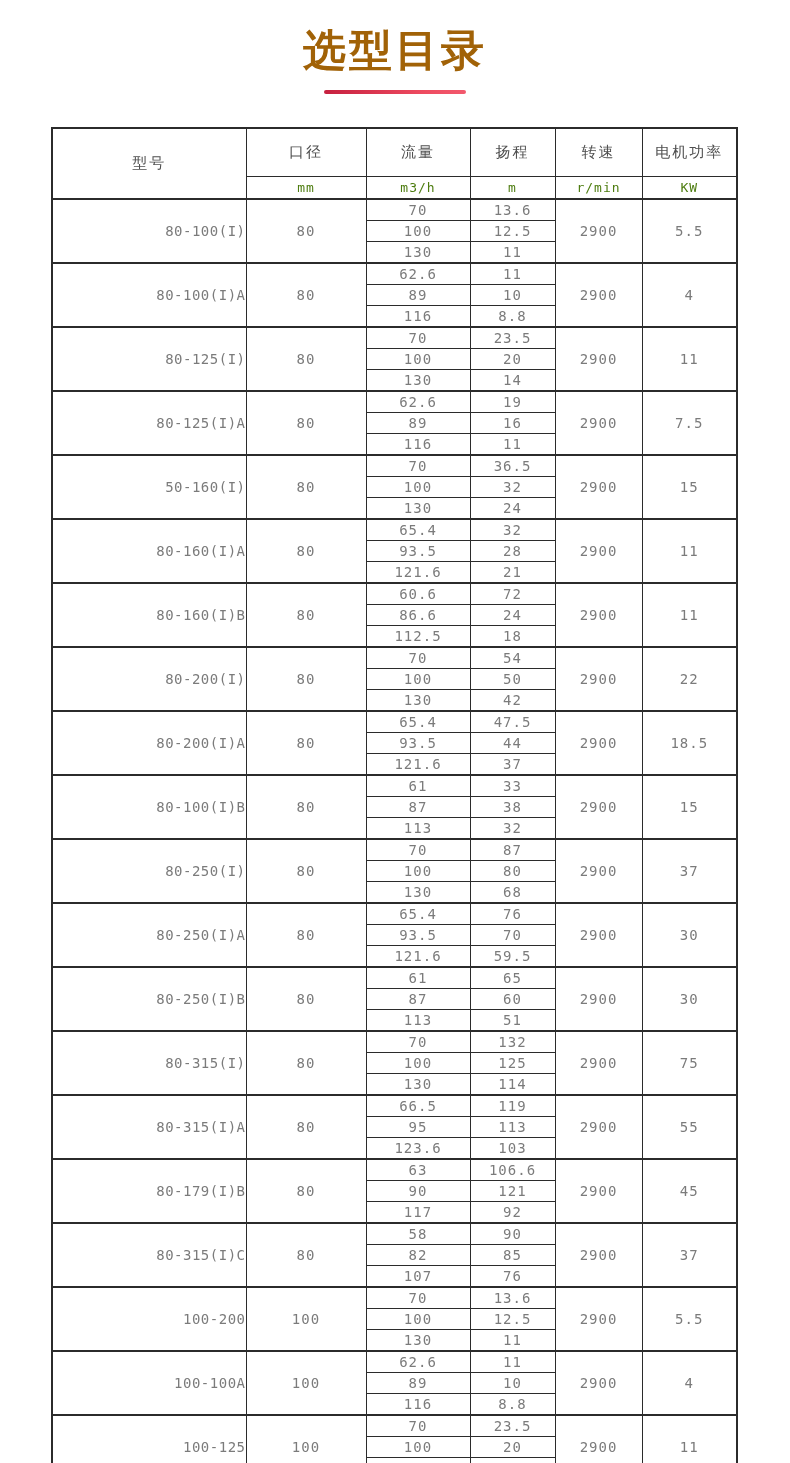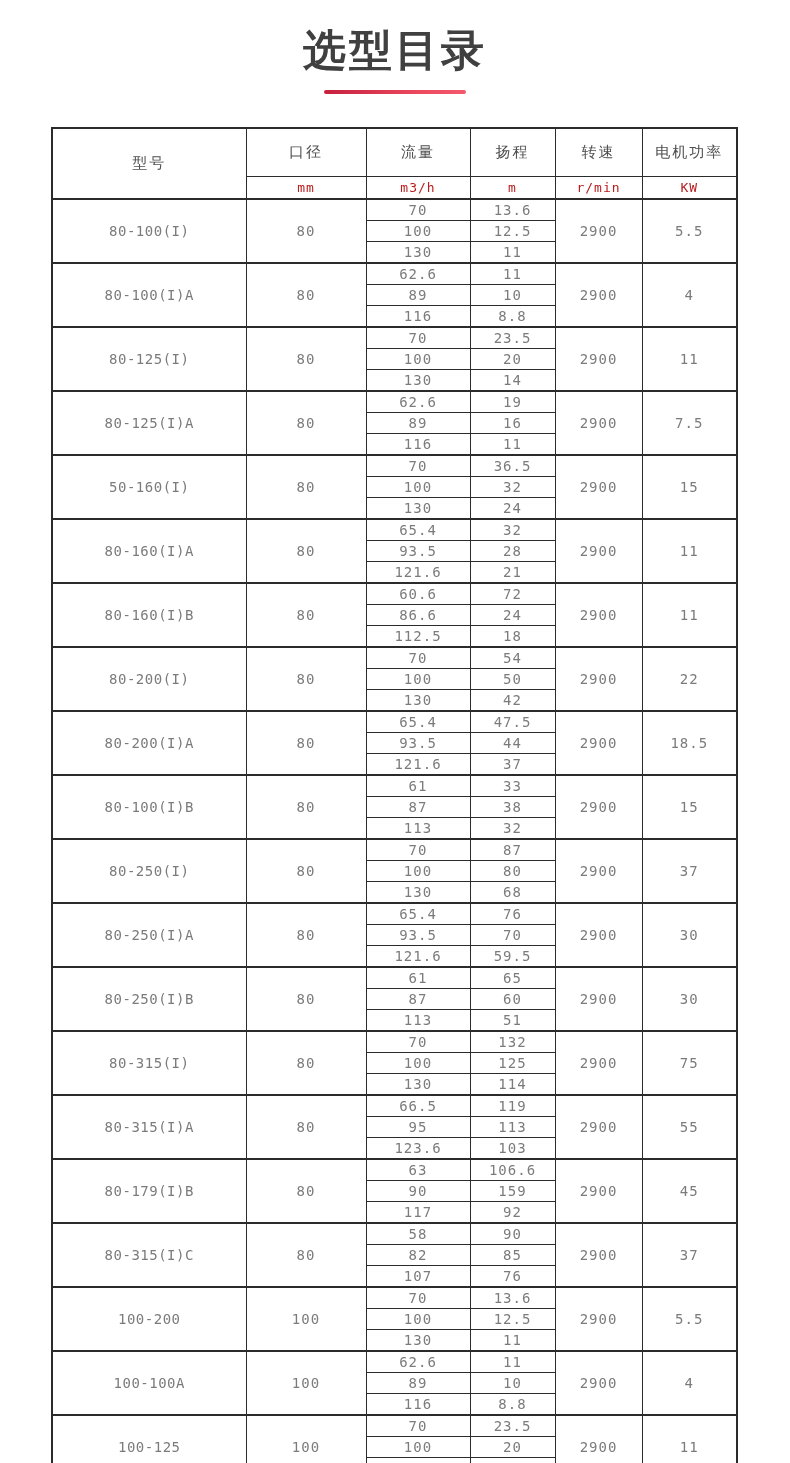--- a/index.html
+++ b/index.html
@@ -11,21 +11,21 @@
     background: #ffffff;
     font-family: "DejaVu Sans", "Liberation Sans", sans-serif;
   }
   .page-title {
     margin: 0;
     padding-top: 22px;
     text-align: center;
     font-size: 43px;
     font-weight: 700;
     letter-spacing: 3px;
-    color: #404040;
+    color: #a16207;
     font-family: "DejaVu Sans", sans-serif;
   }
   .title-divider {
     width: 142px;
     height: 4px;
     margin: 10px auto 0 auto;
     border-radius: 2px;
     background: linear-gradient(90deg, #c6203f 0%, #ee4b60 70%, #f2596d 100%);
   }
   .catalog-table {
@@ -57,30 +57,30 @@
     height: 47px;
     font-size: 15px;
     font-weight: 400;
     color: #4f4f4f;
     letter-spacing: 2px;
   }
   .hdr-units-row th {
     height: 21px;
     font-size: 13px;
     font-weight: 400;
-    color: #b91c1c;
+    color: #4d7c0f;
     letter-spacing: 1px;
   }
   .catalog-table tbody td {
     height: 20px;
     font-size: 14px;
     color: #7b7b7b;
     letter-spacing: 1px;
   }
-  .catalog-table tbody td.model-cell { letter-spacing: 0.5px; }
+  .catalog-table tbody td.model-cell { letter-spacing: 0.5px; text-align: right; }
   .catalog-table tbody tr.group-start td { border-top: 2px solid #2b2b2b; }
 </style>
 </head>
 <body>
 
 <div class="page">
 
   <h1 class="page-title">选型目录</h1>
   <div class="title-divider"></div>
 
@@ -354,21 +354,21 @@
         <tr class="group-start">
           <td class="model-cell" rowspan="3">80-179(I)B</td>
           <td class="diameter-cell" rowspan="3">80</td>
           <td class="flow-cell">63</td>
           <td class="head-cell">106.6</td>
           <td class="speed-cell" rowspan="3">2900</td>
           <td class="power-cell" rowspan="3">45</td>
         </tr>
         <tr>
           <td class="flow-cell">90</td>
-          <td class="head-cell">159</td>
+          <td class="head-cell">121</td>
         </tr>
         <tr>
           <td class="flow-cell">117</td>
           <td class="head-cell">92</td>
         </tr>
         <tr class="group-start">
           <td class="model-cell" rowspan="3">80-315(I)C</td>
           <td class="diameter-cell" rowspan="3">80</td>
           <td class="flow-cell">58</td>
           <td class="head-cell">90</td>

